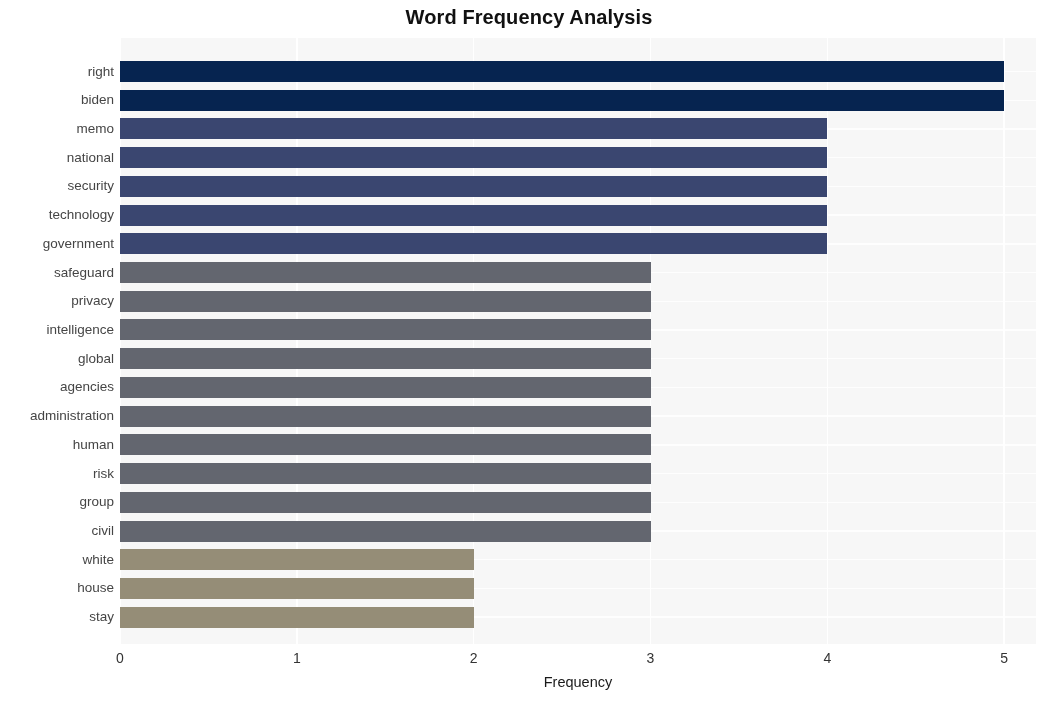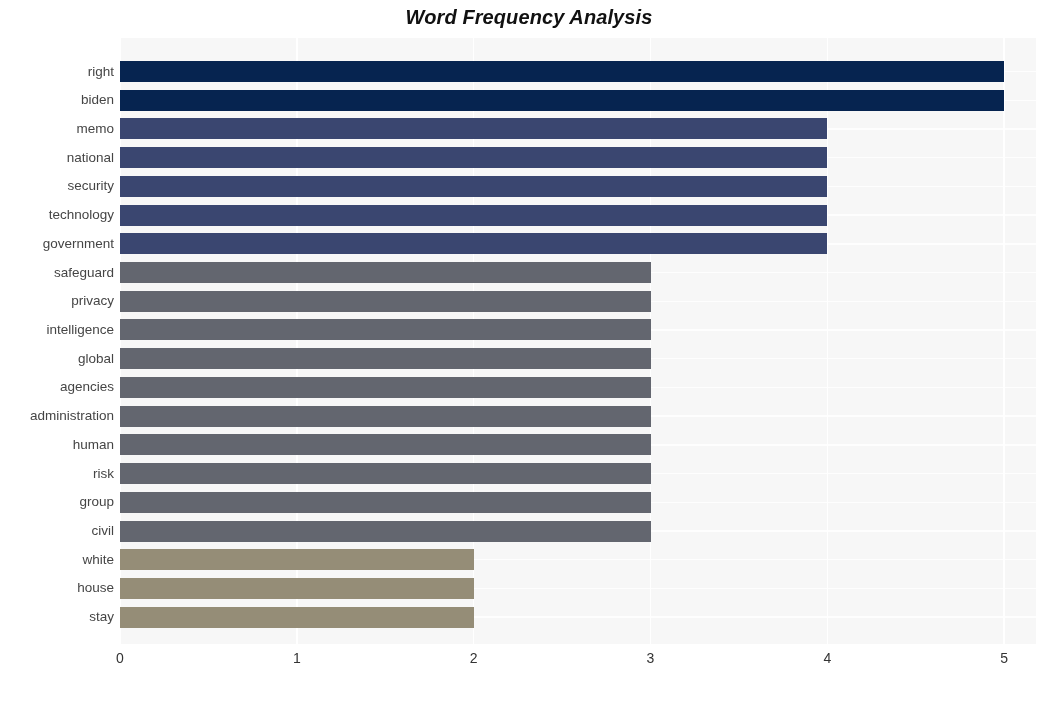--- a/index.html
+++ b/index.html
@@ -26,21 +26,20 @@
   #chart-title {
     position: absolute;
     left: 0;
     top: 6px;
     width: 1058px;
     text-align: center;
     font-size: 20px;
     font-weight: bold;
     color: #111111;
     letter-spacing: 0.1px;
-    font-style: italic;
   }
 
   
   #plot-area {
     position: absolute;
     left: 120px;
     top: 38px;
     width: 916px;
     height: 606px;
     background: #f7f7f7;
@@ -190,13 +189,14 @@
     </div>
   <div id="xtick-layer">
       <div class="xtick" style="left: 120px;">0</div>
       <div class="xtick" style="left: 296.834px;">1</div>
       <div class="xtick" style="left: 473.668px;">2</div>
       <div class="xtick" style="left: 650.502px;">3</div>
       <div class="xtick" style="left: 827.336px;">4</div>
       <div class="xtick" style="left: 1004.17px;">5</div>
     </div>
 
+  <div id="xaxis-label">Frequency</div>
 </div>
 
 </body></html>

